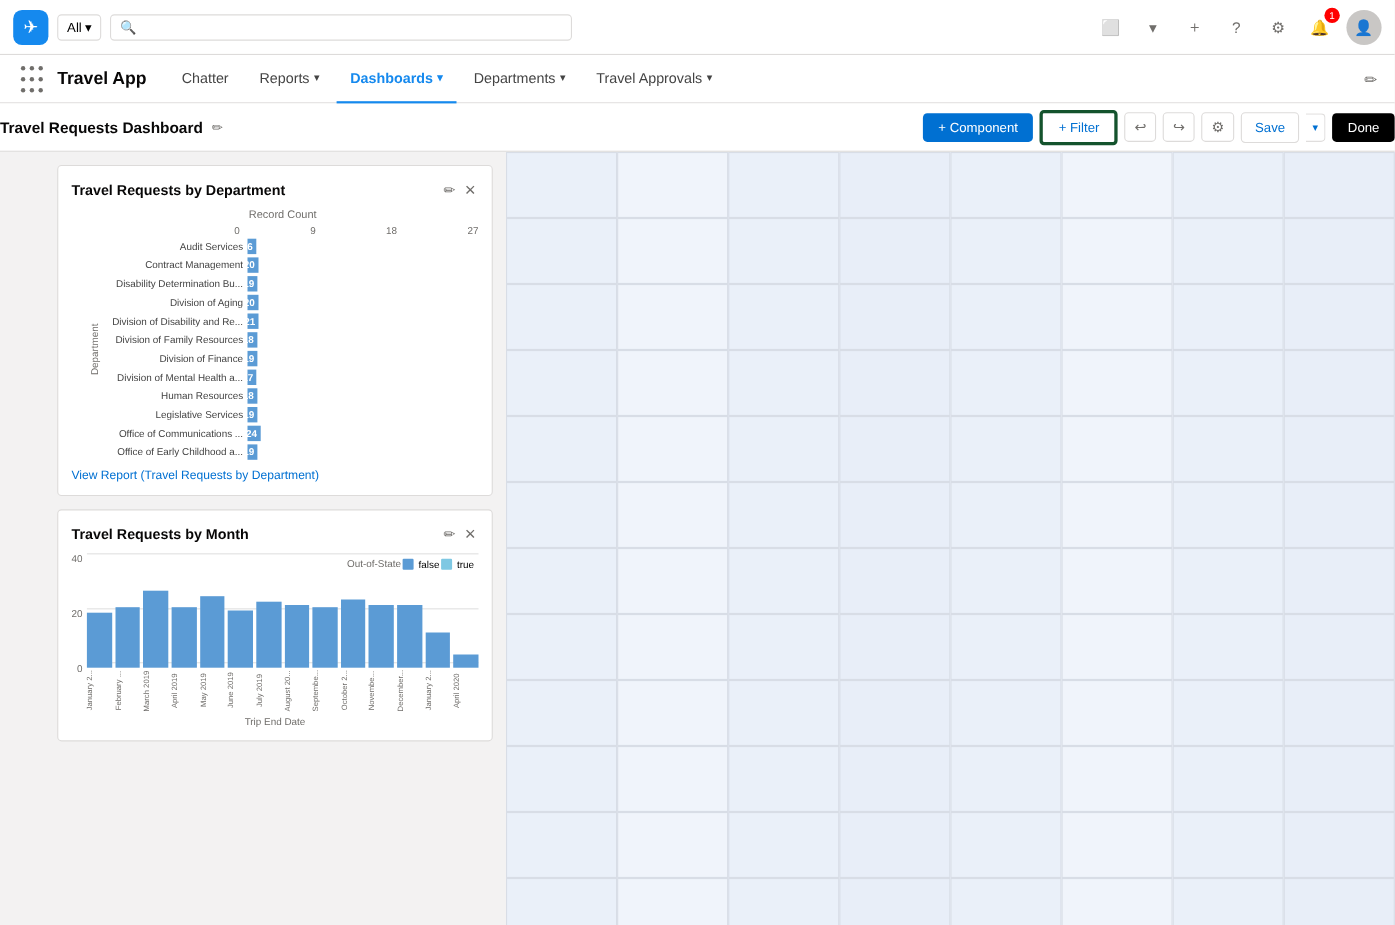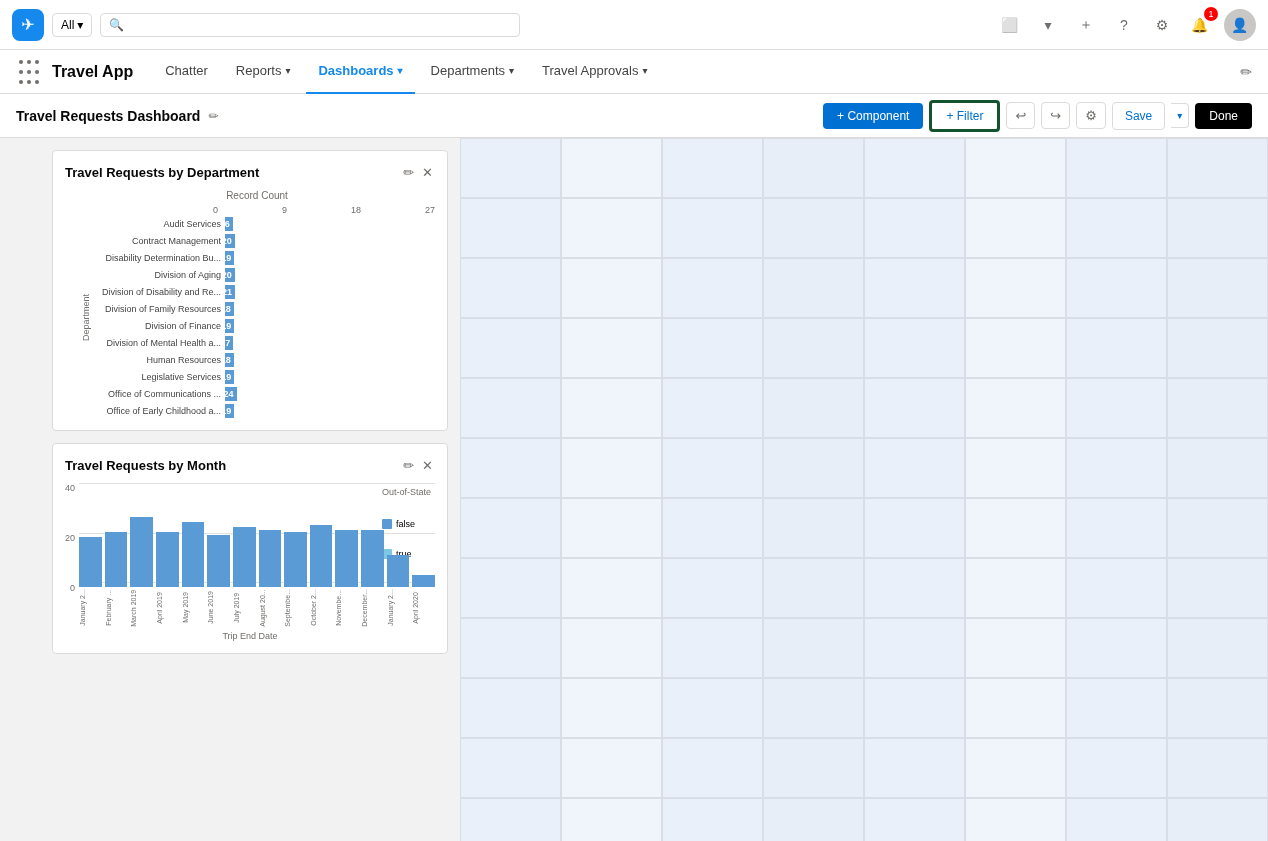--- a/index.html
+++ b/index.html
@@ -94,21 +94,21 @@
       margin-left: auto; background: transparent; border: none;
       cursor: pointer; color: #706e6b; font-size: 14px;
     }
 
     
     .dash-header {
       height: 44px;
       background: #fff;
       border-bottom: 1px solid #dddbda;
       display: flex; align-items: center;
-      padding: 0 16px; gap: 8px;
+      padding: 0 0; gap: 8px;
     }
     .dash-title {
       font-size: 14px; font-weight: 600; color: #080707;
     }
     .dash-title-edit { color: #706e6b; font-size: 12px; cursor: pointer; background: none; border: none; }
     .dash-actions {
       margin-left: auto; display: flex; align-items: center; gap: 6px;
     }
     .btn-component {
       background: #0070d2; color: white; border: none;
@@ -198,21 +198,21 @@
       font-size: 9px; color: white; padding-right: 3px; font-weight: 600;
     }
     .chart-wrapper { position: relative; padding-left: 14px; }
 
     
     .view-report {
       font-size: 11px; color: #0070d2; cursor: pointer;
       margin-top: 8px; display: block; text-decoration: none;
     }
     .col-chart-legend {
-      display: flex; flex-direction: column; gap: 20px;
+      display: flex; flex-direction: row; gap: 2px;
       position: absolute; right: 4px; top: 4px; font-size: 9px;
     }
     .legend-item { display: flex; align-items: center; gap: 4px; }
     .legend-dot { width: 10px; height: 10px; border-radius: 1px; }
     .col-chart {
       display: flex; align-items: flex-end; gap: 3px;
       height: 100px; margin-top: 4px;
     }
     .col-bar {
       flex: 1; min-width: 12px;
@@ -454,20 +454,21 @@
                 <div class="bar-label">Office of Early Childhood a...</div>
                 <div class="bar-track">
                   <div class="bar-fill" style="width: 70.3704%;">
                     <span class="bar-value">19</span>
                   </div>
                 </div>
               </div>
             </div>
         </div>
       </div>
+      <a class="view-report">View Report (Travel Requests by Department)</a>
     </div>
 
     <div class="widget-card">
       <div class="widget-header">
         <span class="widget-title">Travel Requests by Month</span>
         <div class="widget-actions">
           <button class="widget-btn">✏</button>
           <button class="widget-btn">✕</button>
         </div>
       </div>

